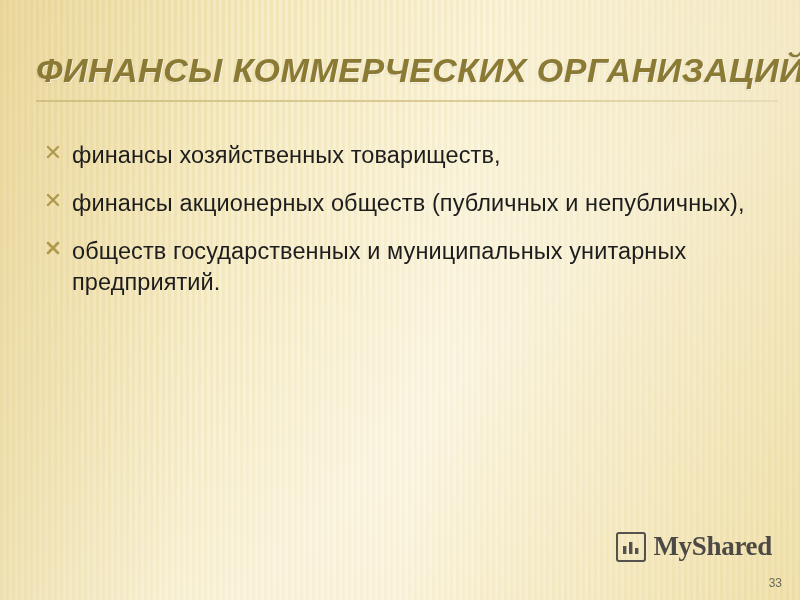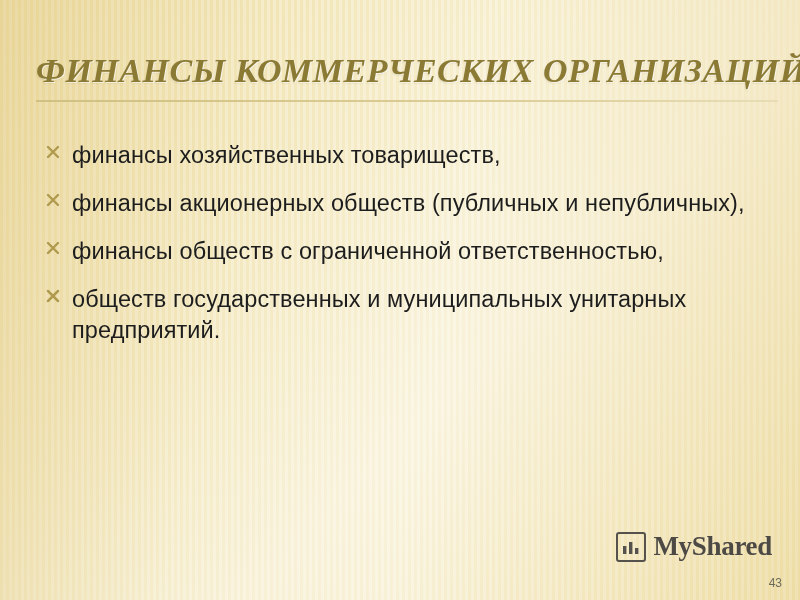--- a/index.html
+++ b/index.html
@@ -48,21 +48,21 @@
     z-index: 2;
     width: 100%;
     height: 100%;
   }
 
   .title {
     position: absolute;
     left: 36px;
     top: 52px;
     width: 740px;
-    font-family: Liberation Serif, serif;
+    font-family: Liberation Sans, sans-serif;
     font-weight: bold;
     font-style: italic;
     font-size: 34px;
     line-height: 1.1;
     letter-spacing: 0.5px;
     text-transform: uppercase;
     color: #8a7a34;
     text-shadow:
       1px 1px 0 rgba(255,255,255,0.65),
       0 1px 2px rgba(120,100,40,0.25);
@@ -176,21 +176,20 @@
           </svg>
         </span>
         <span>финансы акционерных обществ (публичных и непубличных),</span>
       </li>
       <li class="bullet">
         <span class="marker">
           <svg width="14" height="14" viewBox="0 0 14 14" aria-hidden="true">
             <path d="M2 2 L12 12 M12 2 L2 12" stroke="#b09a4e" stroke-width="2.4" stroke-linecap="round" fill="none"></path>
           </svg>
         </span>
-        <span>финансы обществ с ограниченной ответственностью,</span>
       </li>
       <li class="bullet">
         <span class="marker">
           <svg width="14" height="14" viewBox="0 0 14 14" aria-hidden="true">
             <path d="M2 2 L12 12 M12 2 L2 12" stroke="#b09a4e" stroke-width="2.4" stroke-linecap="round" fill="none"></path>
           </svg>
         </span>
       </li>
       <li class="bullet">
         <span class="marker">
@@ -206,16 +205,16 @@
       <span class="logo-mark">
         <svg width="26" height="26" viewBox="0 0 26 26" aria-hidden="true">
           <rect x="5" y="12" width="3.4" height="8" fill="#55524d"></rect>
           <rect x="11" y="8" width="3.4" height="12" fill="#55524d"></rect>
           <rect x="17" y="14" width="3.4" height="6" fill="#55524d"></rect>
         </svg>
       </span>
       <span class="logo-text">MyShared</span>
     </div>
 
-    <div class="page-number">43</div>
+    <div class="page-number">33</div>
 
   </div>
 </div>
 
 </body></html>

